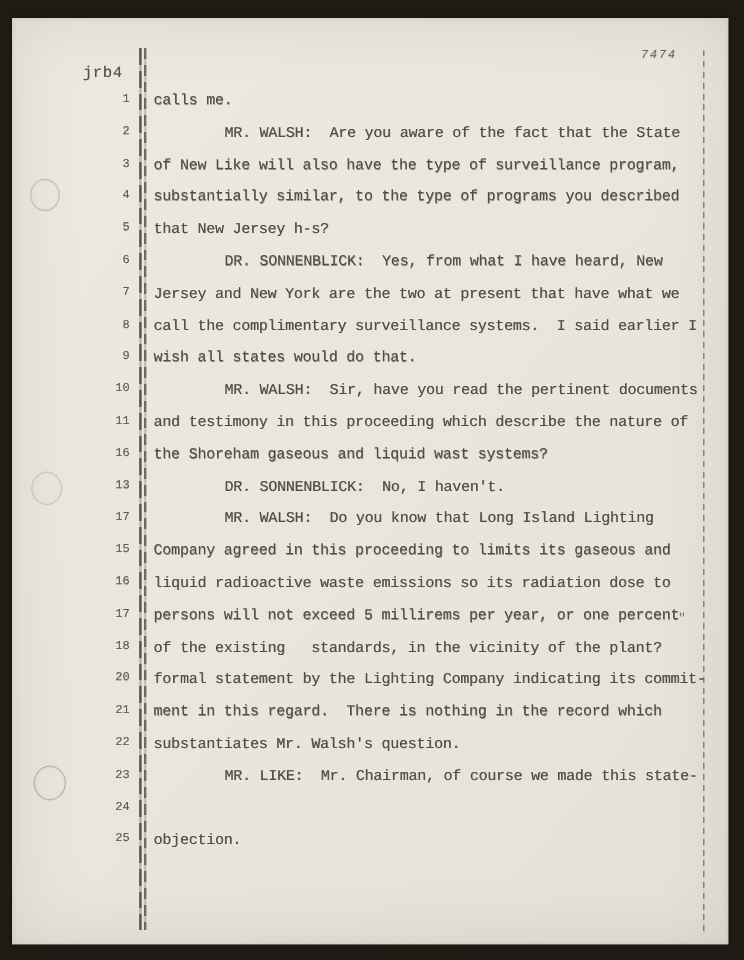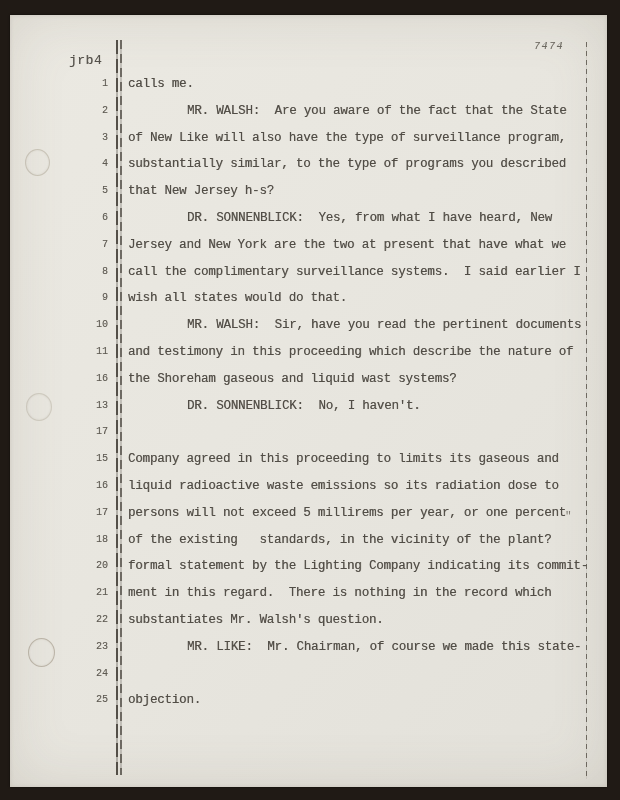--- a/index.html
+++ b/index.html
@@ -180,20 +180,21 @@
         <div class="row">
           <span class="ln">16</span>
           <span class="txt">the Shoreham gaseous and liquid wast systems?</span>
         </div>
         <div class="row">
           <span class="ln">13</span>
           <span class="txt indent">DR. SONNENBLICK:  No, I haven't.</span>
         </div>
         <div class="row">
           <span class="ln">17</span>
+          <span class="txt indent">MR. WALSH:  Do you know that Long Island Lighting</span>
         </div>
         <div class="row">
           <span class="ln">15</span>
           <span class="txt">Company agreed in this proceeding to limits its gaseous and</span>
         </div>
         <div class="row">
           <span class="ln">16</span>
           <span class="txt">liquid radioactive waste emissions so its radiation dose to</span>
         </div>
         <div class="row">

